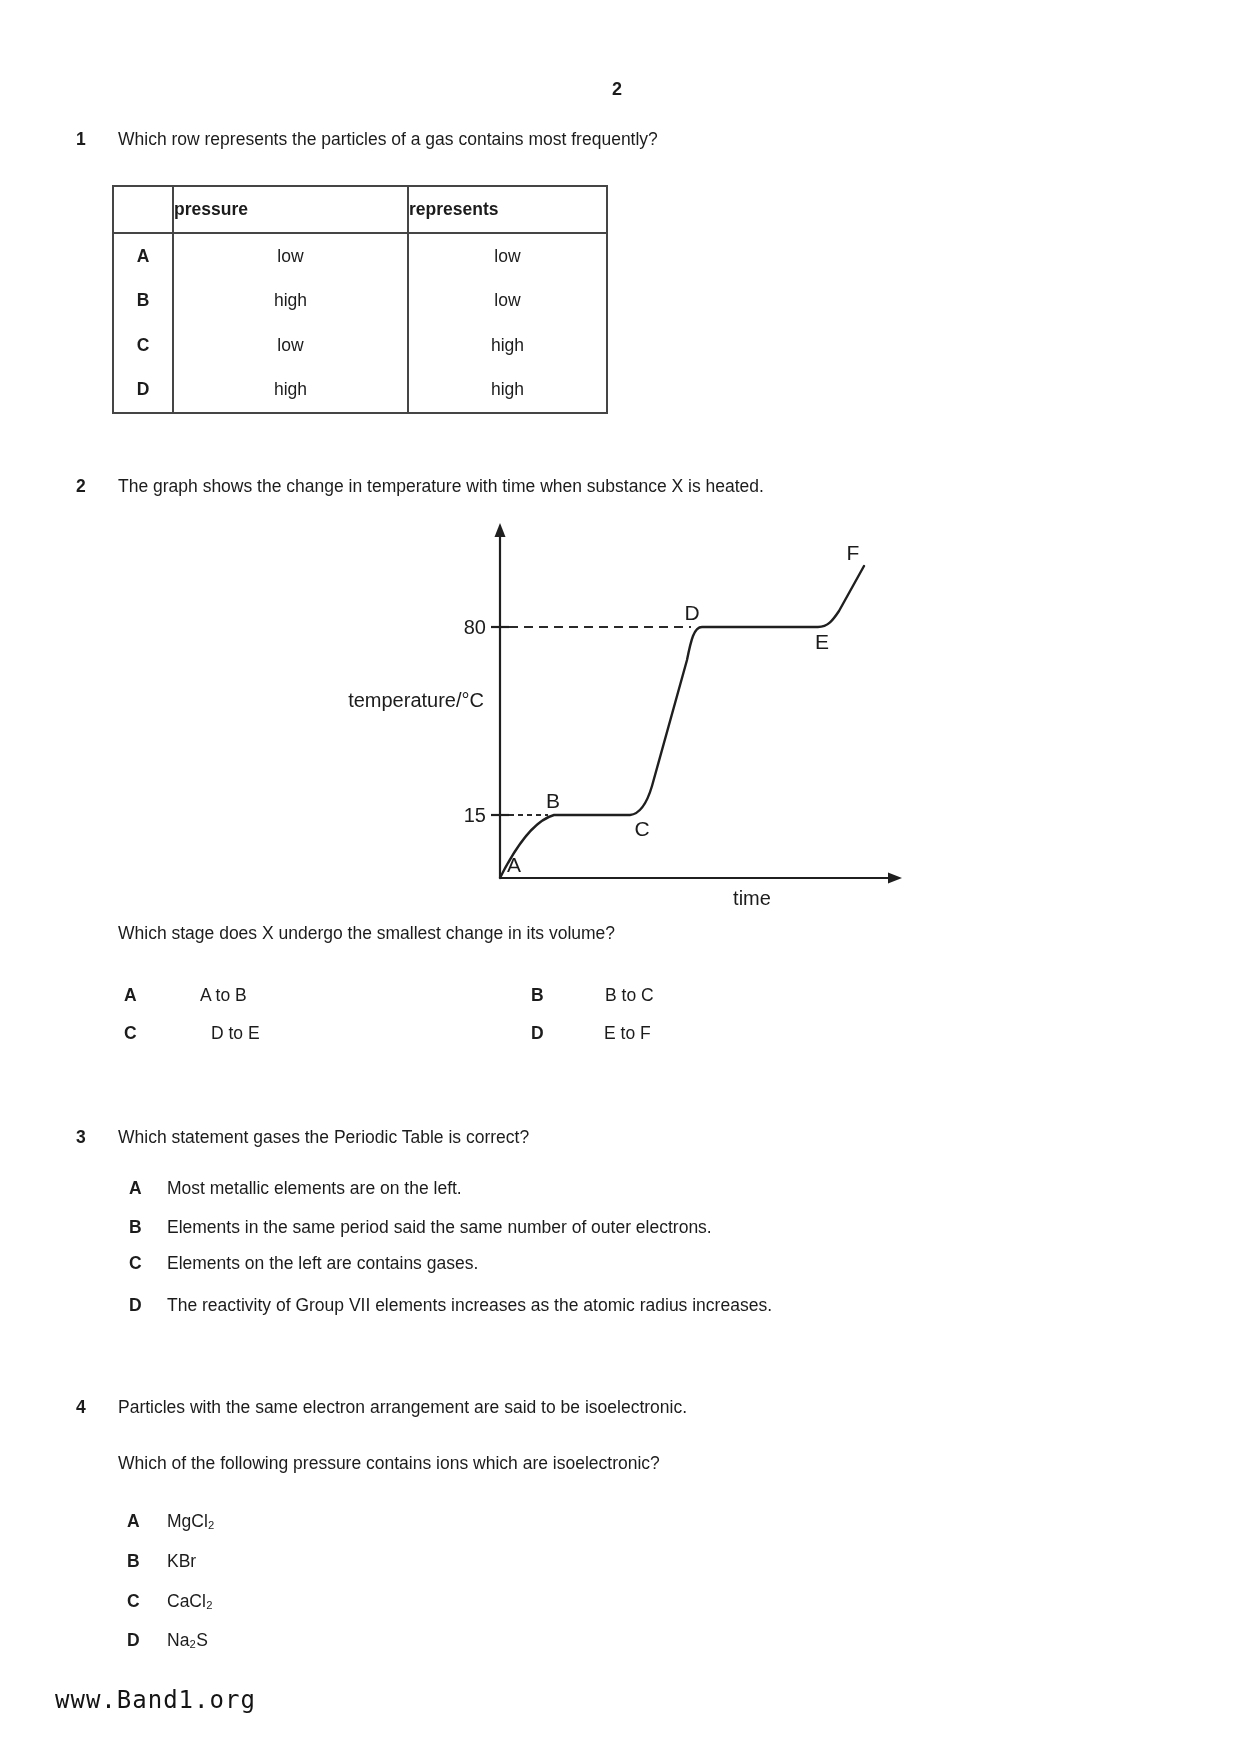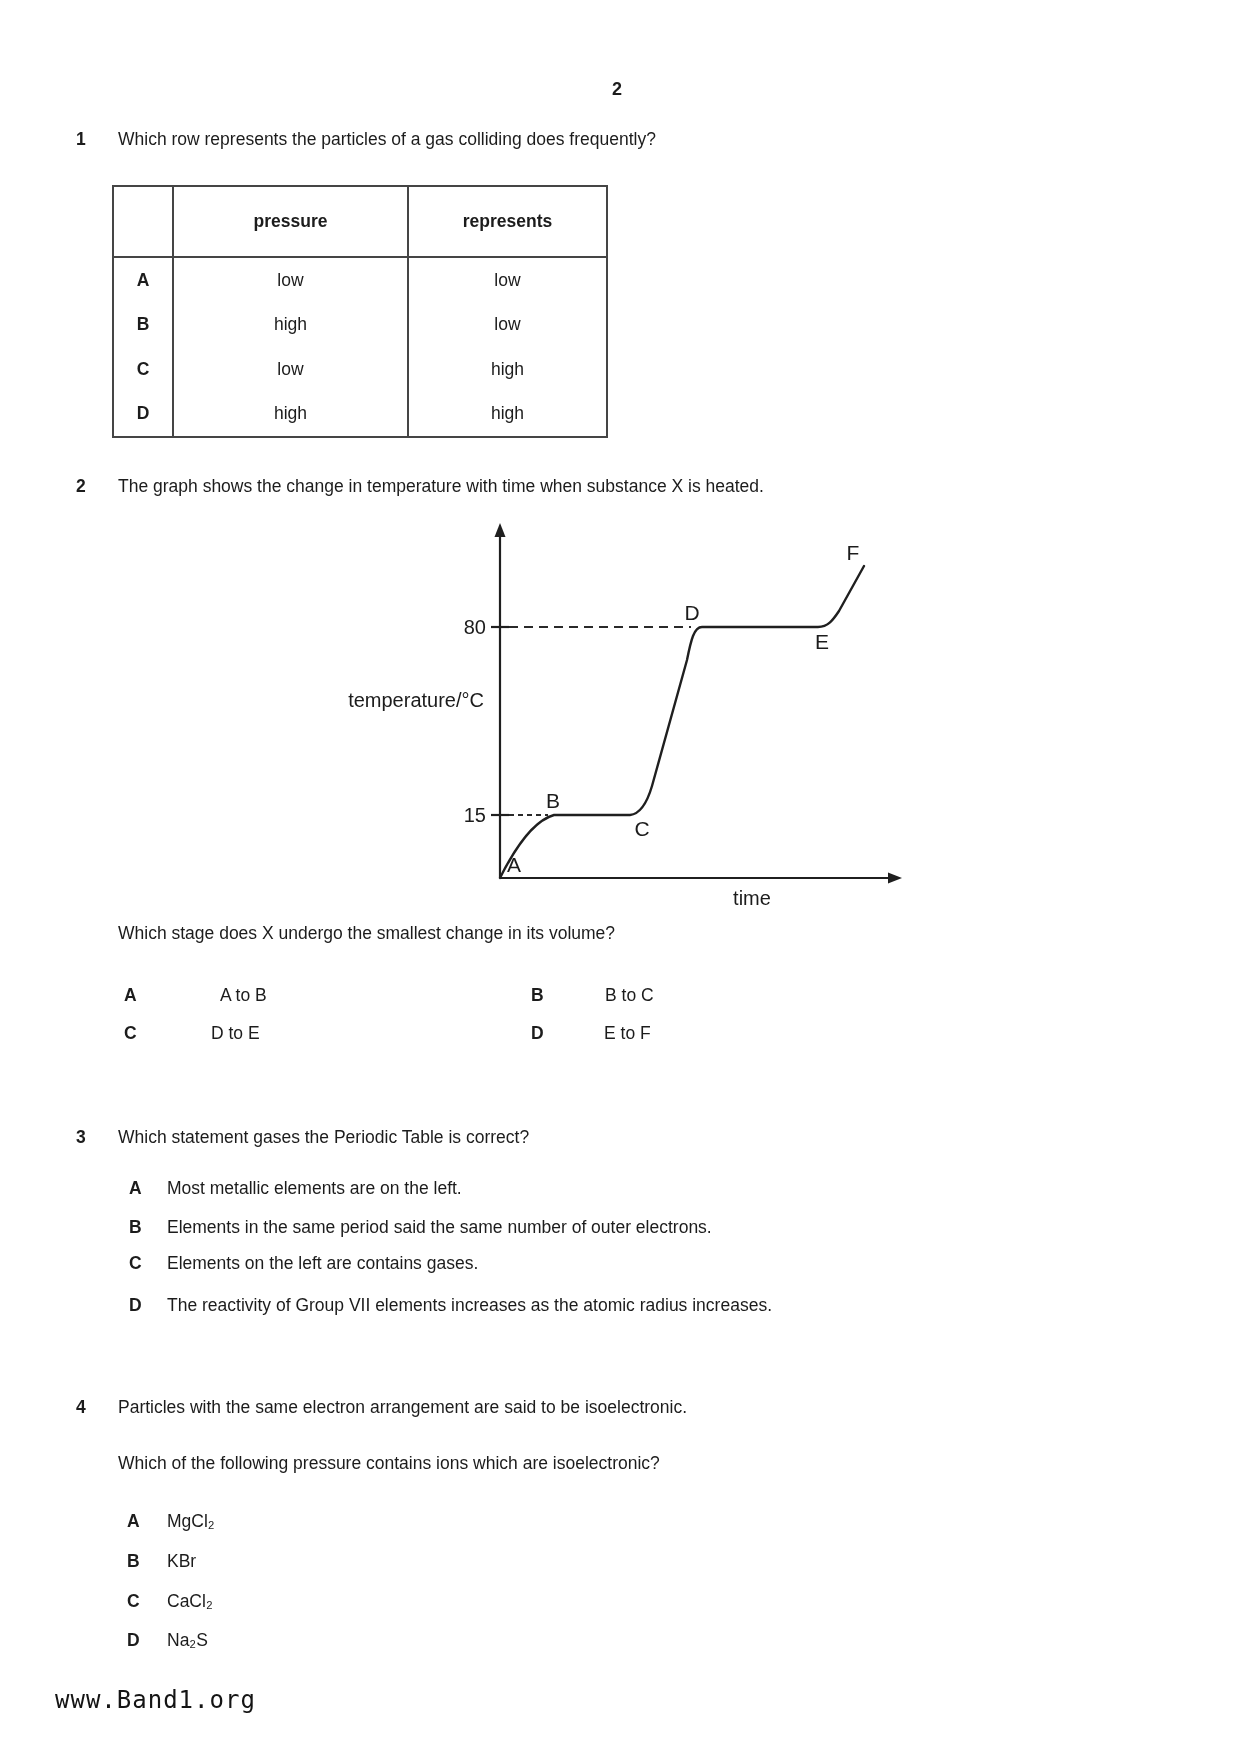--- a/index.html
+++ b/index.html
@@ -16,21 +16,21 @@
   .b{font-weight:bold;}
   .pagenum{position:absolute;left:540px;top:79px;width:154px;text-align:center;font-size:18px;font-weight:bold;}
 
   
   .qtable{
     position:absolute;left:112px;top:185px;width:494px;
     border-collapse:collapse;table-layout:fixed;
     font-size:17.5px;
     border:2px solid #454545;
   }
-  .qtable th{height:45px;font-weight:bold;text-align:center;padding:12px;border-bottom:2px solid #454545;margin-top:48px;}
+  .qtable th{height:45px;font-weight:bold;text-align:left;padding:0;border-bottom:2px solid #454545;margin-top:48px;}
   .qtable td{height:44.5px;text-align:center;padding:0;}
   .qtable th:nth-child(1),.qtable td:nth-child(1){border-right:2px solid #454545;}
   .qtable th:nth-child(2),.qtable td:nth-child(2){border-right:2px solid #454545;}
   .rowlab{font-weight:bold;}
 
   
   .graph{position:absolute;left:300px;top:520px;}
   .ax{stroke:#1f1f1f;stroke-width:2.2;fill:none;}
   .curve{stroke:#1f1f1f;stroke-width:2.4;fill:none;stroke-linejoin:round;stroke-linecap:round;}
   .dash{stroke:#2a2a2a;stroke-width:1.8;fill:none;}
@@ -46,21 +46,21 @@
 </style>
 </head>
 <body>
 
 <div class="page">
 
   <div class="pagenum">2</div>
 
   <div class="line" style="top:128px">
     <span class="b" style="left:76px">1</span>
-    <span style="left:118px">Which row represents the particles of a gas colliding does frequently?</span>
+    <span style="left:118px">Which row represents the particles of a gas contains most frequently?</span>
   </div>
 
   <table class="qtable">
     <colgroup>
         <col style="width:60px">
         <col style="width:235px">
         <col style="width:199px">
       </colgroup>
     <thead>
       <tr>
@@ -119,21 +119,21 @@
       <text x="184" y="187" text-anchor="end">temperature/°C</text>
       <text x="452" y="385" text-anchor="middle">time</text>
     </svg>
 
   <div class="line" style="top:922px">
     <span style="left:118px">Which stage does X undergo the smallest change in its volume?</span>
   </div>
 
   <div class="line" style="top:984px">
     <span class="b" style="left:124px">A</span>
-    <span style="left:220px">A to B</span>
+    <span style="left:200px">A to B</span>
     <span class="b" style="left:531px">B</span>
     <span style="left:605px">B to C</span>
   </div>
   <div class="line" style="top:1022px">
     <span class="b" style="left:124px">C</span>
     <span style="left:211px">D to E</span>
     <span class="b" style="left:531px">D</span>
     <span style="left:604px">E to F</span>
   </div>
 

